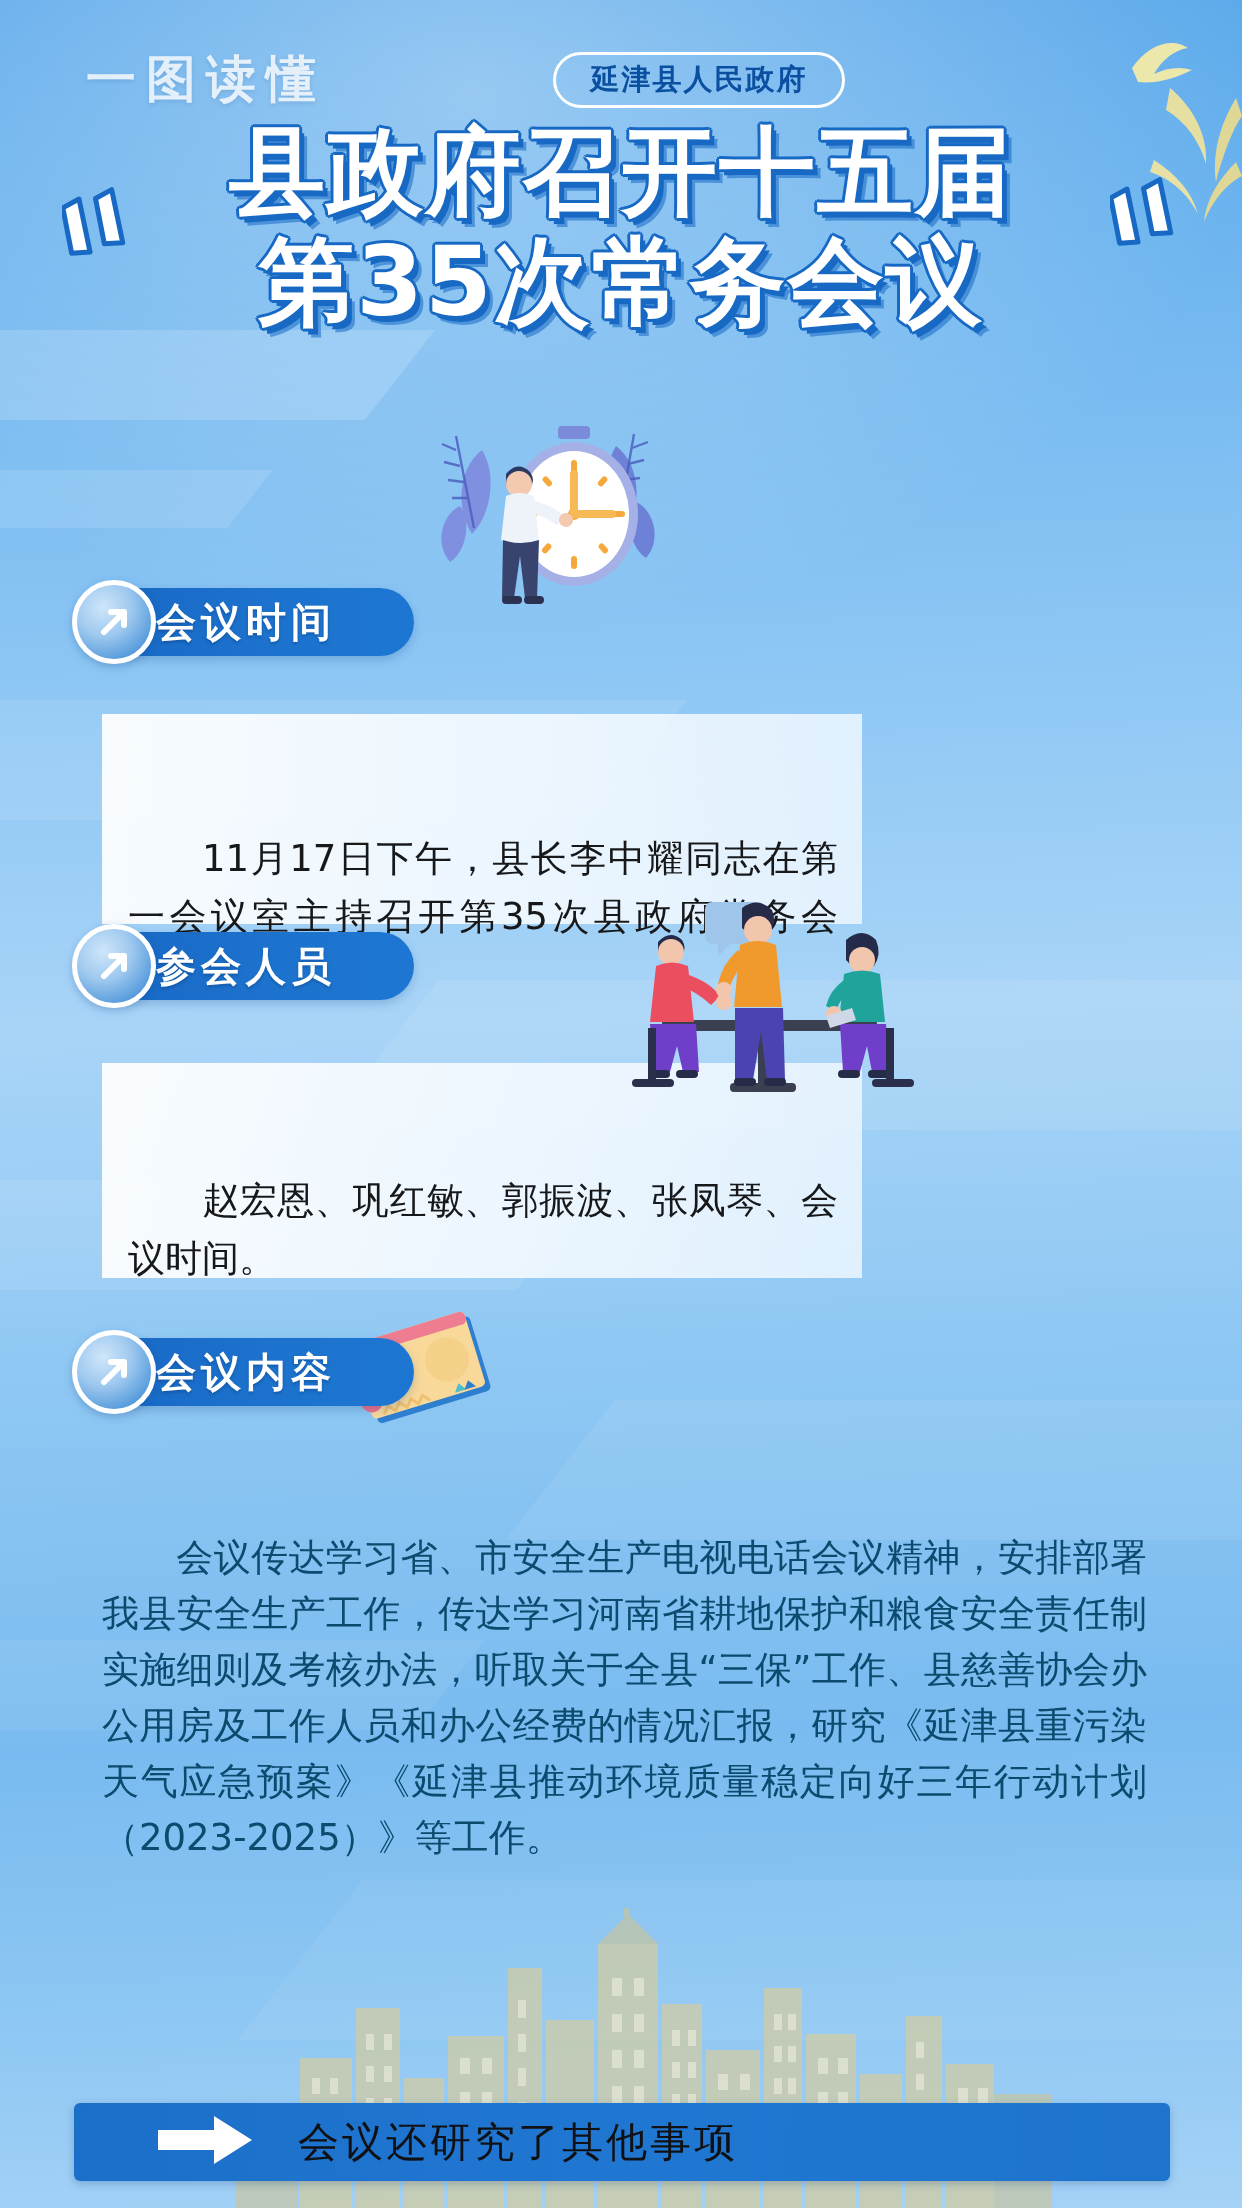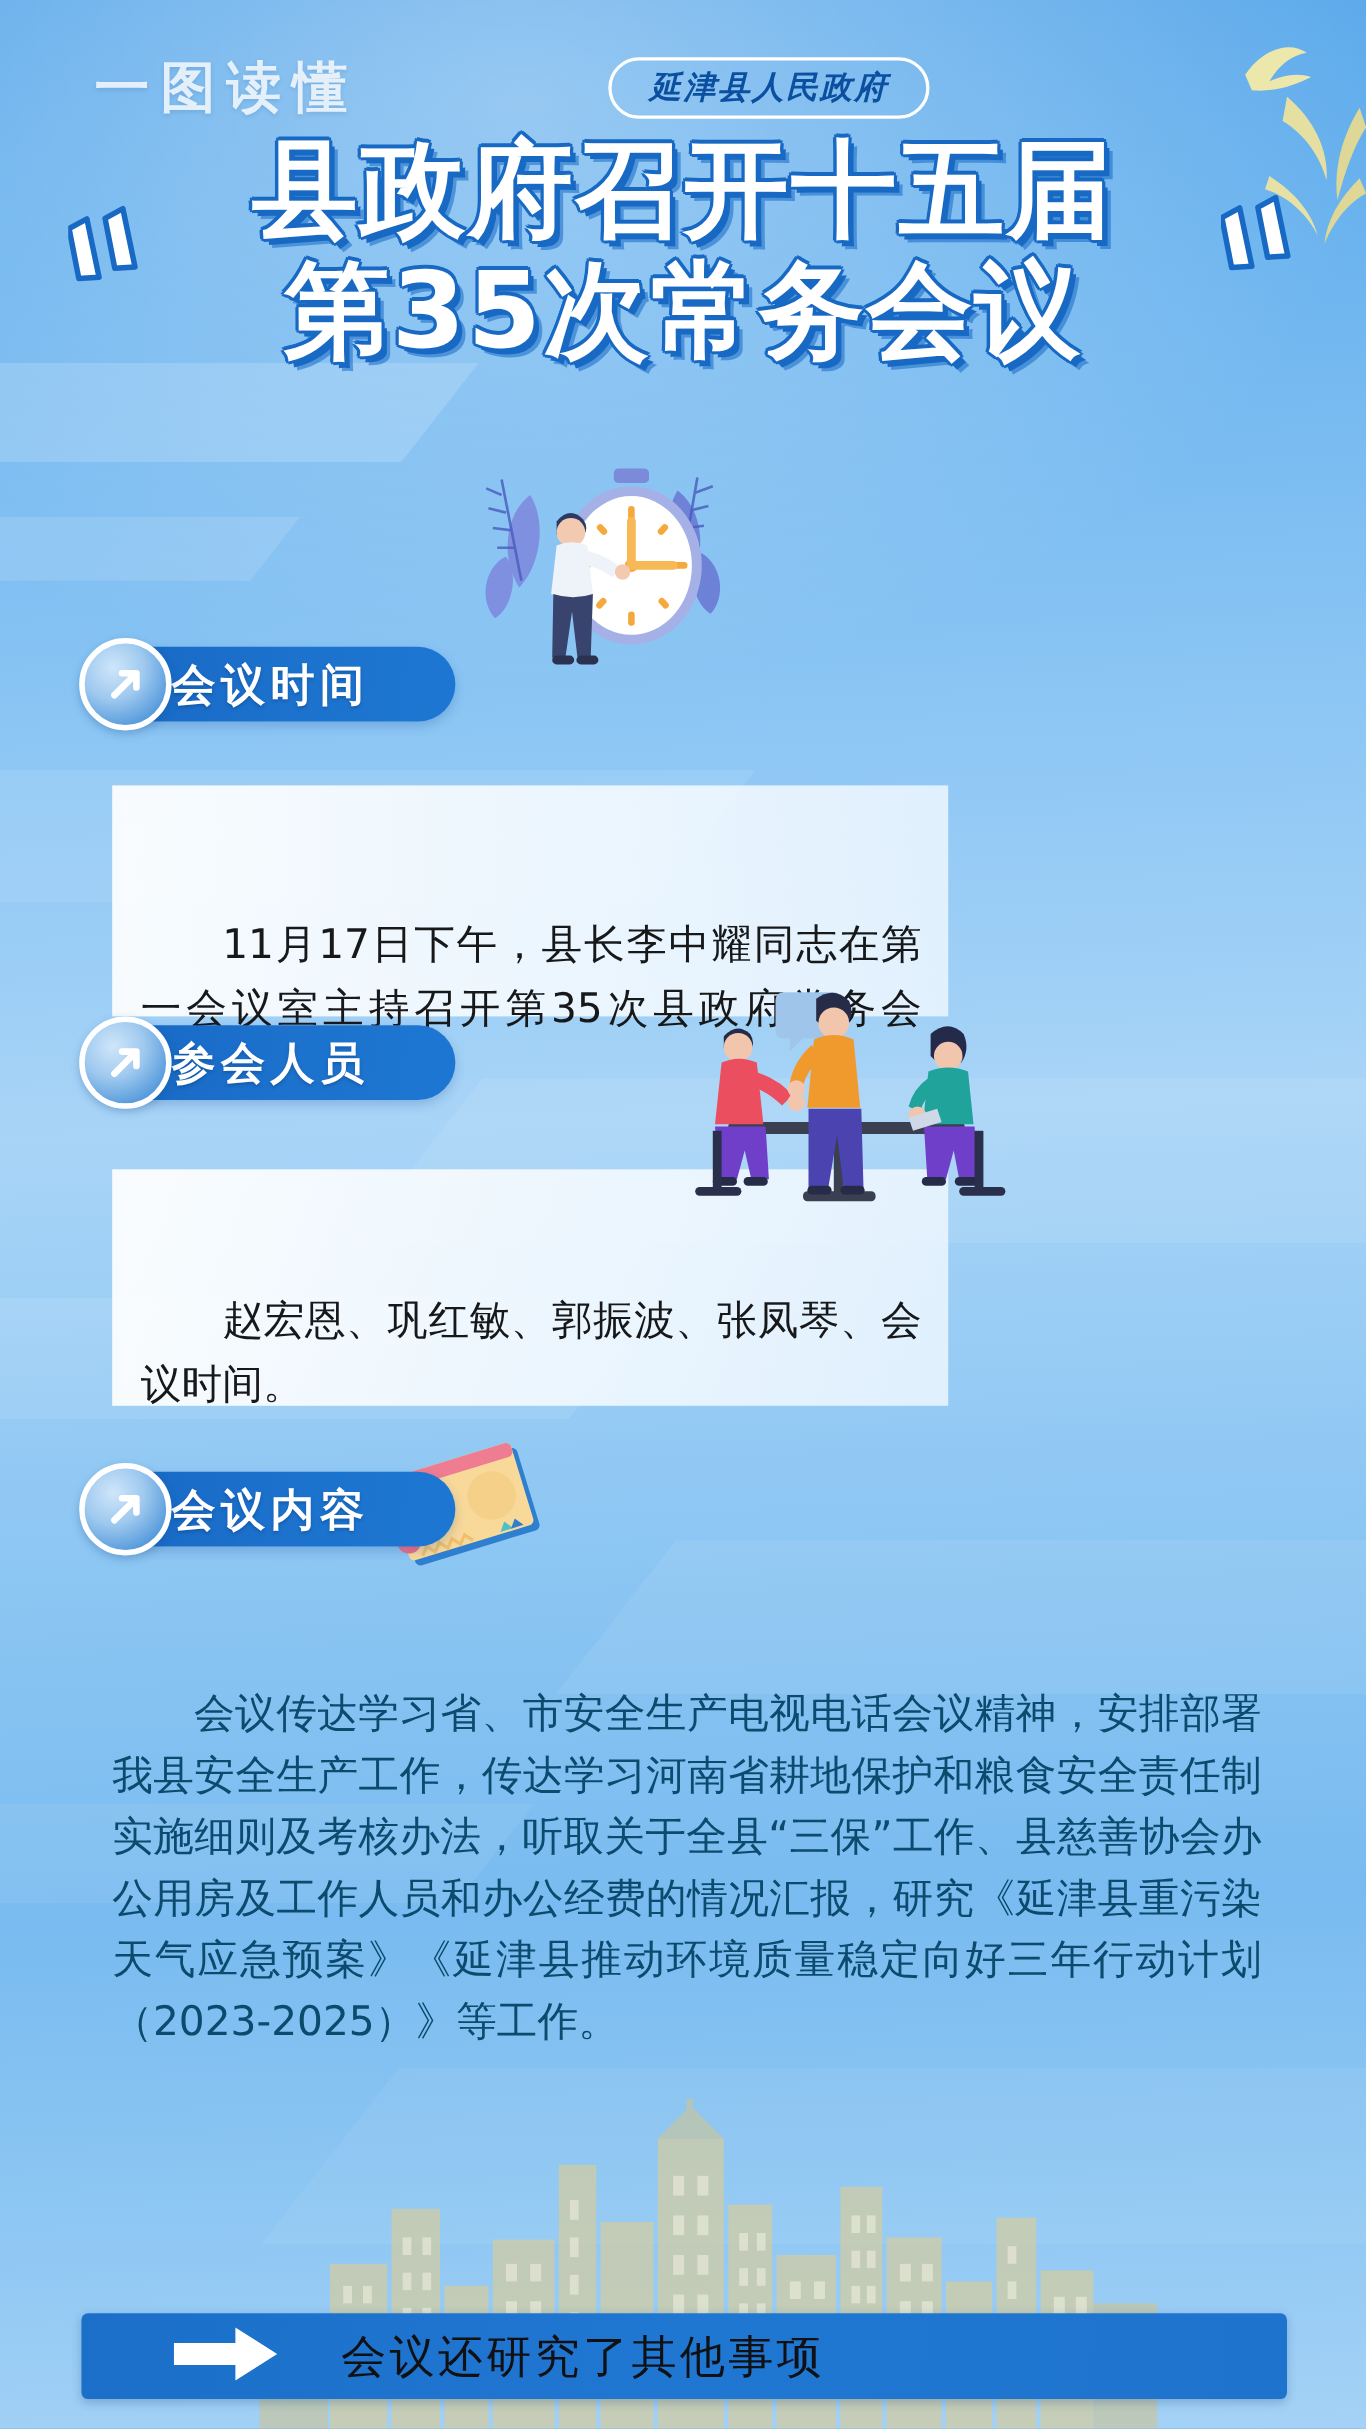--- a/index.html
+++ b/index.html
@@ -39,21 +39,21 @@
     color:rgba(255,255,255,.80);
     text-shadow:0 2px 4px rgba(40,90,150,.18);
   }
   #gov-pill {
     position:absolute; left:553px; top:52px;
     width:292px; height:56px;
     border:3px solid #ffffff; border-radius:30px;
     display:flex; align-items:center; justify-content:center;
   }
   #gov-pill span {
-    font-size:29px; font-weight:700; letter-spacing:2px; color:#0b4fa0;font-style:italic;
+    font-size:29px; font-weight:700; letter-spacing:2px; color:#0b4fa0;
   }
   .bird { position:absolute; }
   .bird svg { display:block; }
 
   
   #title-wrap { position:absolute; top:120px; left:0; width:1242px; z-index:7; text-align:center; }
   .tline { position:relative; }
   .tline .txt {
     display:inline-block;
     font-family:"DejaVu Sans","Liberation Sans",sans-serif;
@@ -135,21 +135,20 @@
 
   
   #footer-banner {
     position:absolute; left:74px; top:2103px;
     width:1096px; height:78px;
     background:linear-gradient(95deg,#1b6fc9 0%,#2077d1 50%,#1e74cd 100%);
     border-radius:6px;
     display:flex; align-items:center;
     z-index:8;
     box-shadow:0 3px 9px rgba(15,60,120,.25);
-    gap:12px;
   }
   #footer-arrow { margin-left:84px; }
   #footer-text {
     margin-left:44px;
     font-size:41px; font-weight:400; color:#101114; letter-spacing:3px;
     font-family:"DejaVu Sans","Liberation Sans",sans-serif;
   }
 
   
   .illus { position:absolute; z-index:8; }

